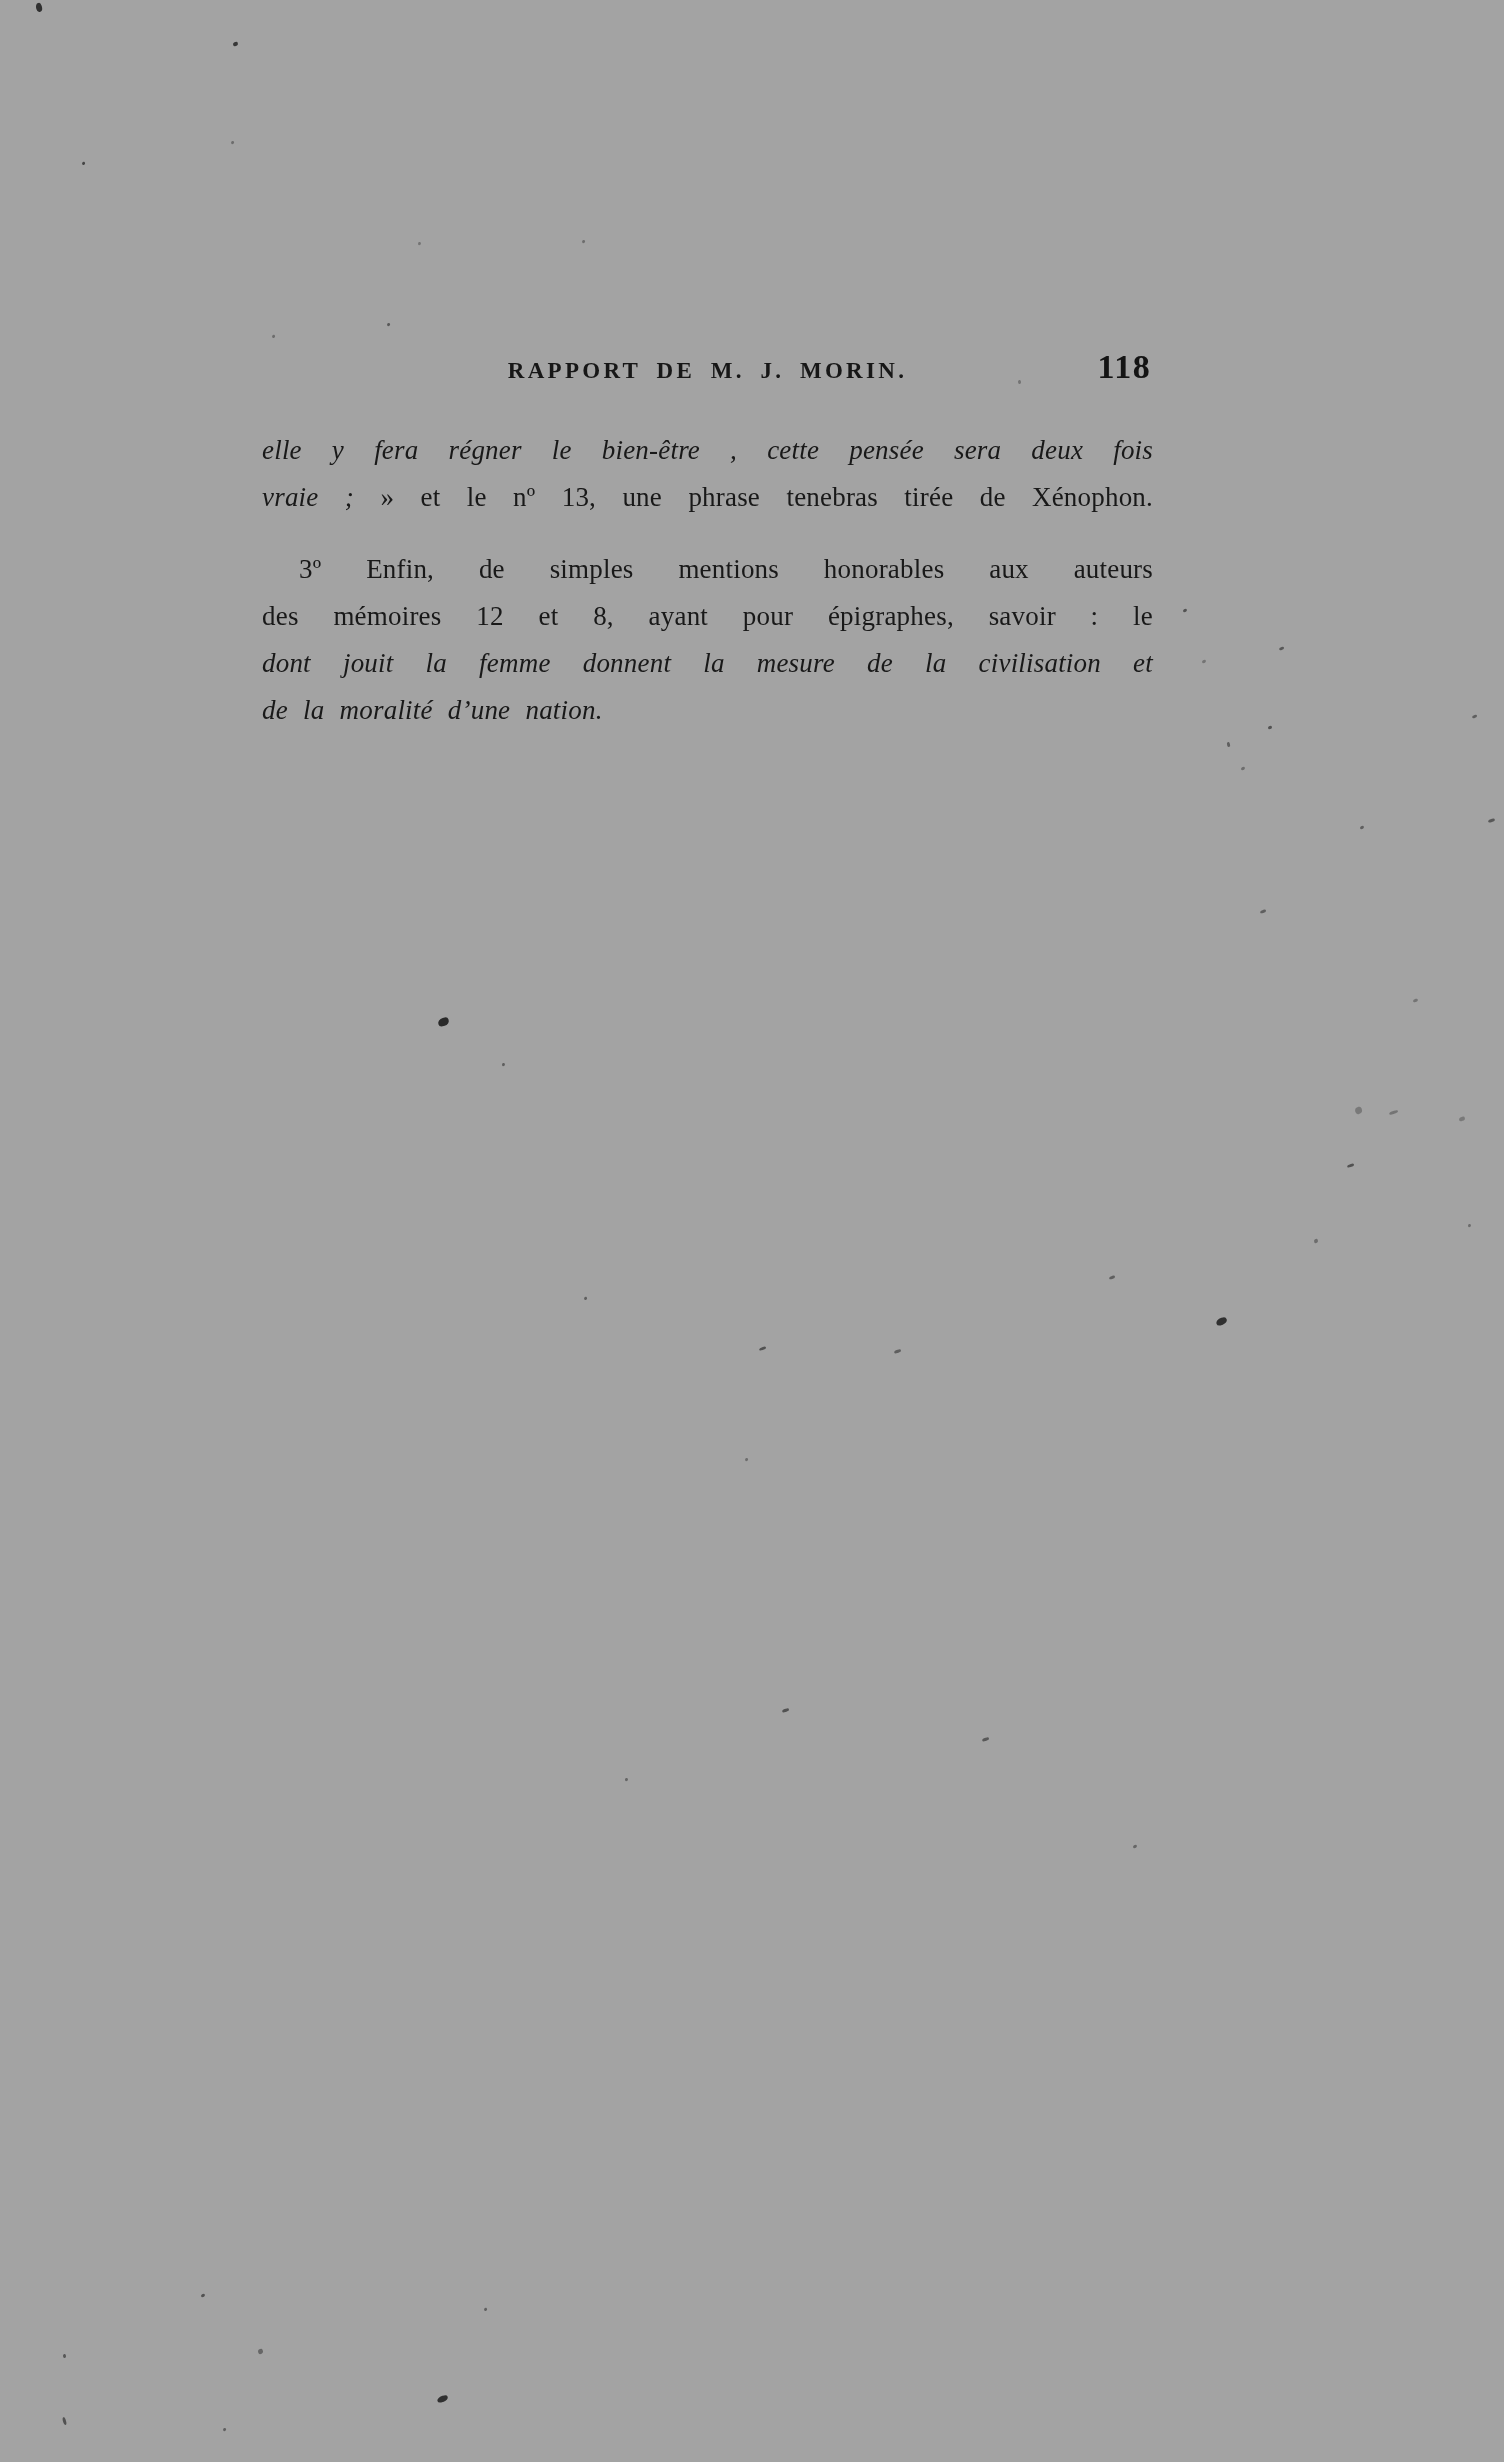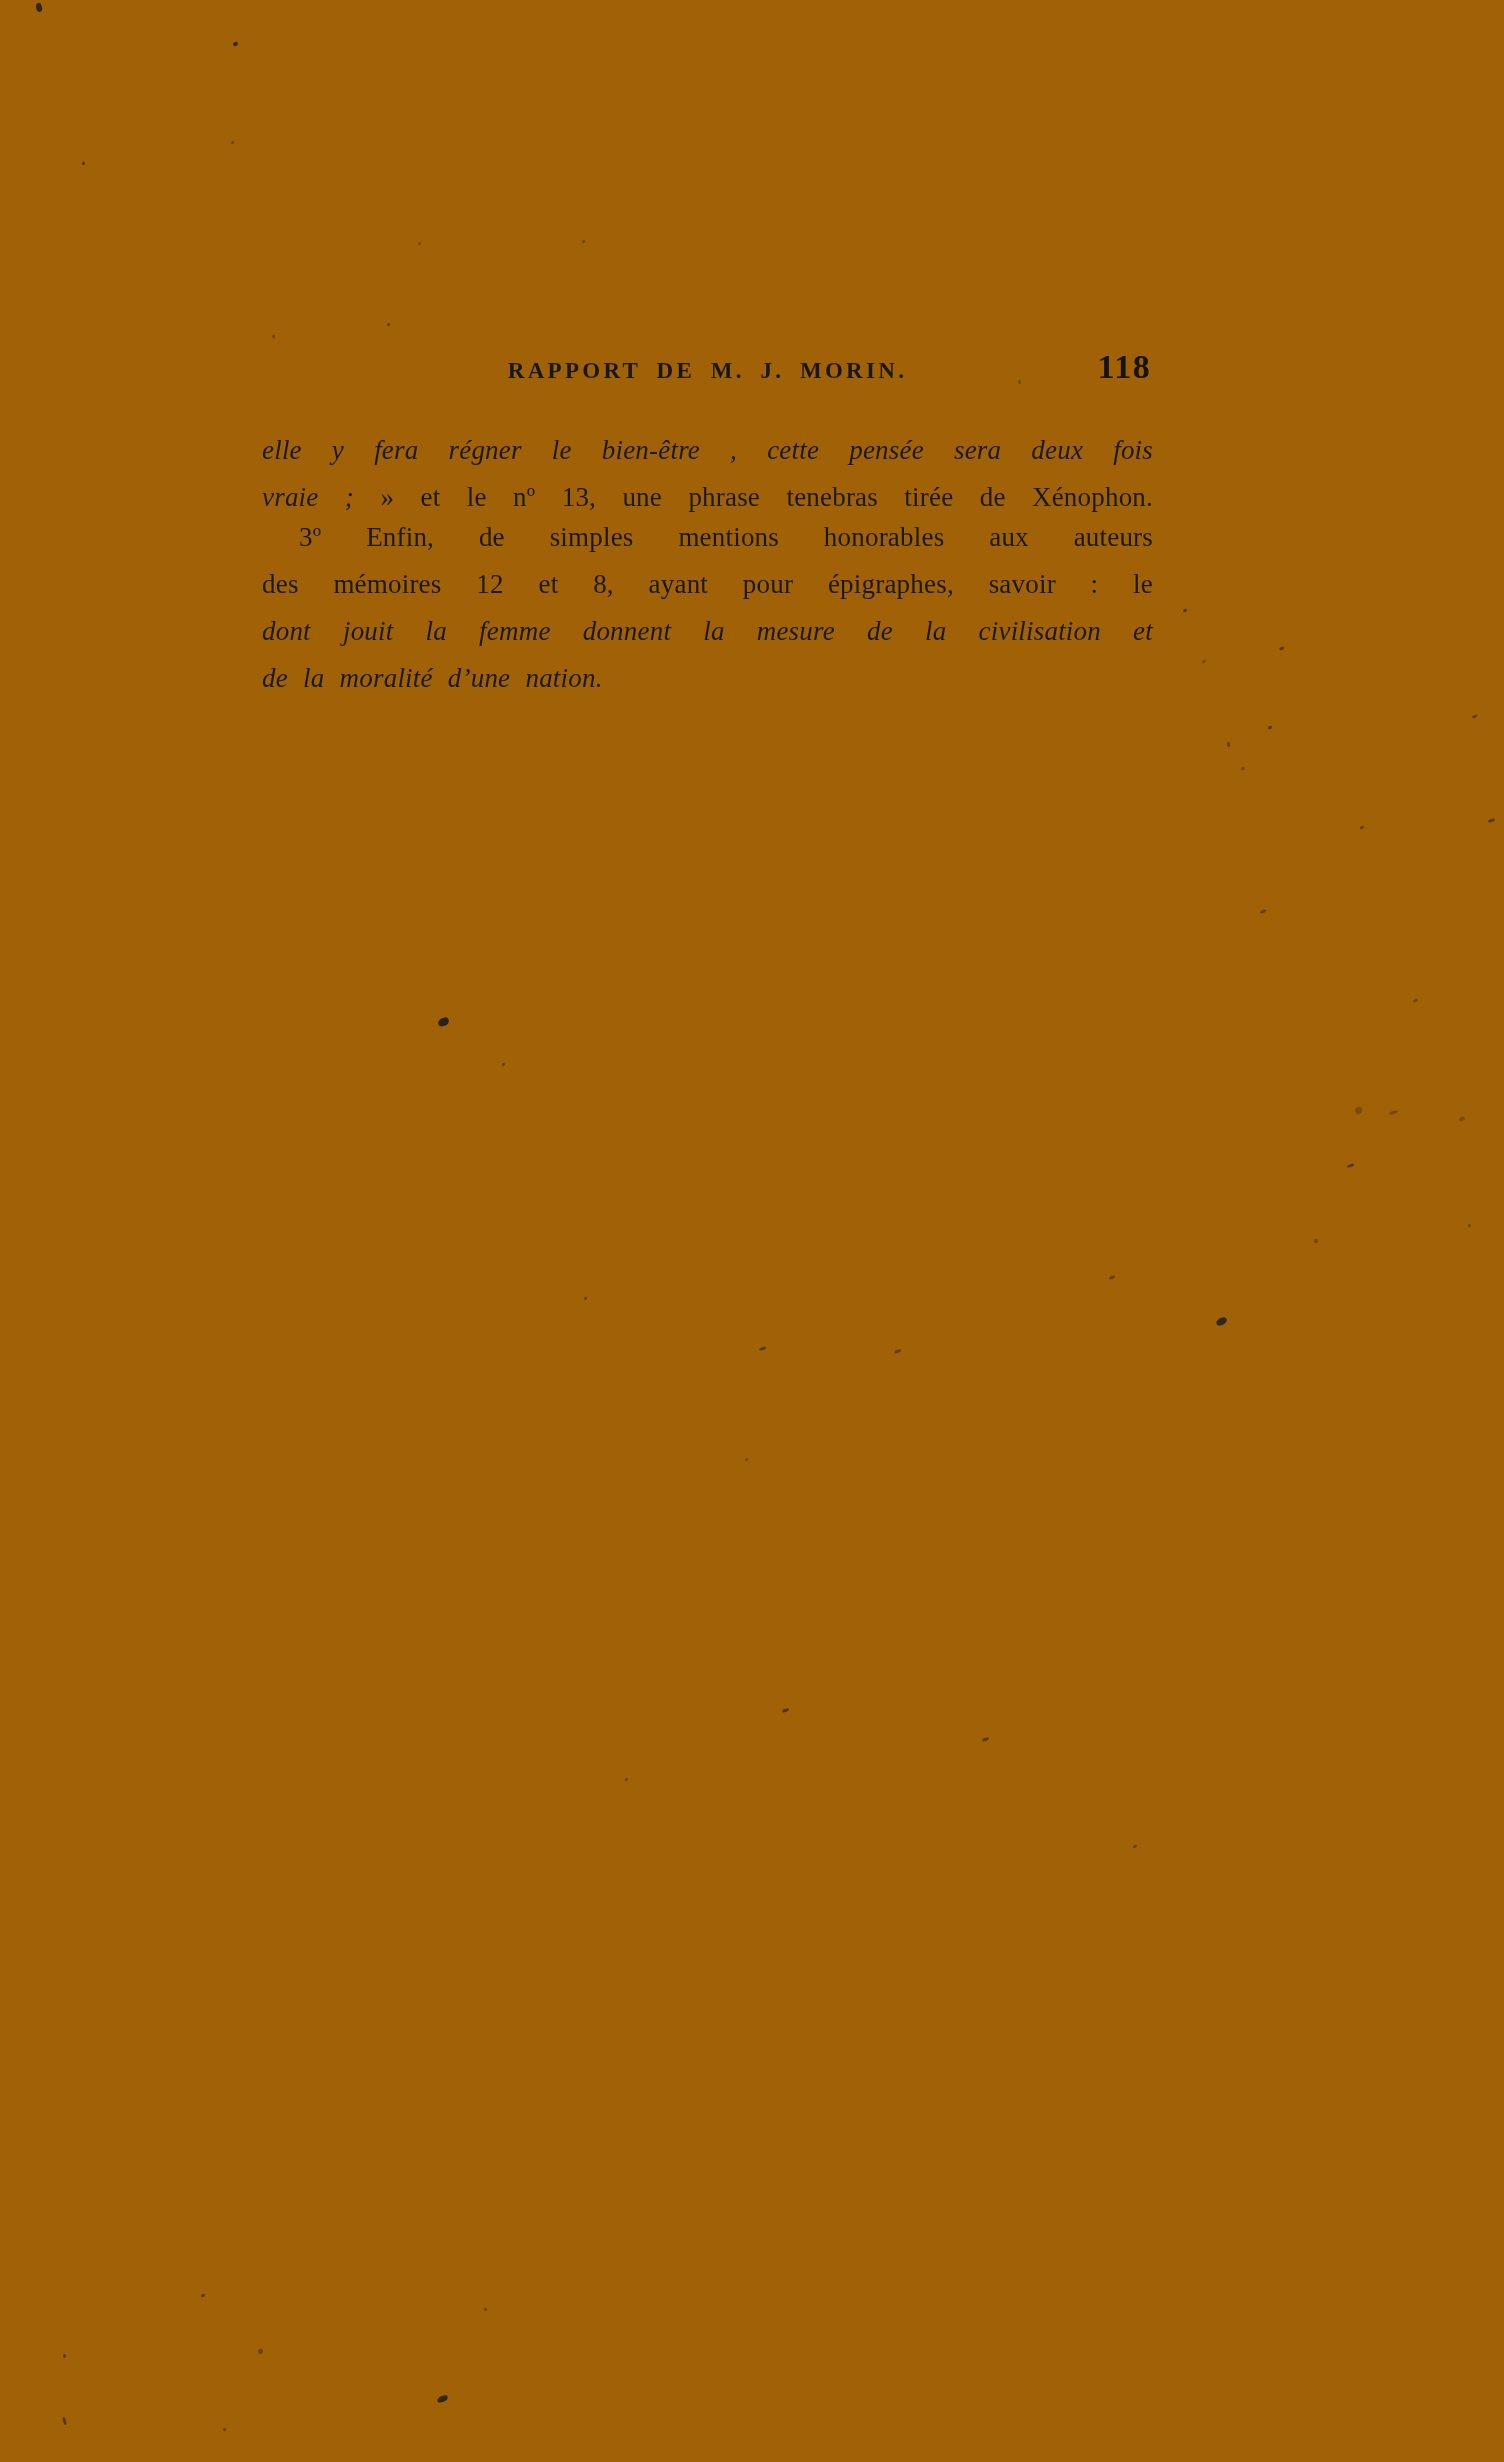--- a/index.html
+++ b/index.html
@@ -1,37 +1,37 @@
 <!DOCTYPE html>
 <html style="font-size:13px"><head>
 <meta charset="utf-8">
 <style>
   html, body { margin:0; padding:0; background:#ffffff; }
   .page {
     position:relative; width:1505px; height:2462px;
-    background:#a16207; overflow:hidden;
+    background:#a3a3a3; overflow:hidden;
     font-family:"Liberation Serif","DejaVu Serif",serif;
     color:#1b1b1b;
   }
   
   .running-head { position:absolute; left:262px; top:354px; width:891px; height:36px; }
   .head-title {
     display:block; text-align:center; line-height:33px;
     font-size:23px; font-weight:700; letter-spacing:3.3px; word-spacing:6.6px;
     color:#171717;
   }
   .page-num {
     position:absolute; right:1.6px; top:-5px;
     font-size:34px; font-weight:700; letter-spacing:1.6px; line-height:36px;
     color:#141414;
   }
   
   .para { position:absolute; left:262px; width:891px; font-size:27px; letter-spacing:0.2px; }
   .p1 { top:400px;  line-height:47px; }
-  .p2 { top:498px;  line-height:47px;margin-top:16px; }
+  .p2 { top:530px;  line-height:47px;margin-top:16px; }
   .line { display:block; text-align:justify; text-align-last:justify; word-spacing:4.1px; }
   .line.indent { text-indent:37px; }
   .line.last { text-align-last:left; word-spacing:8.2px; }
   .it { font-style:italic; }
   .seg { color:#191919; }
   
   .noise-layer { position:absolute; left:0; top:0; width:100%; height:100%; pointer-events:none; }
   .speck {
     position:absolute; display:block; background:#1c1c1c;
     border-radius:60% 40% 55% 45%; transform:rotate(-18deg);

